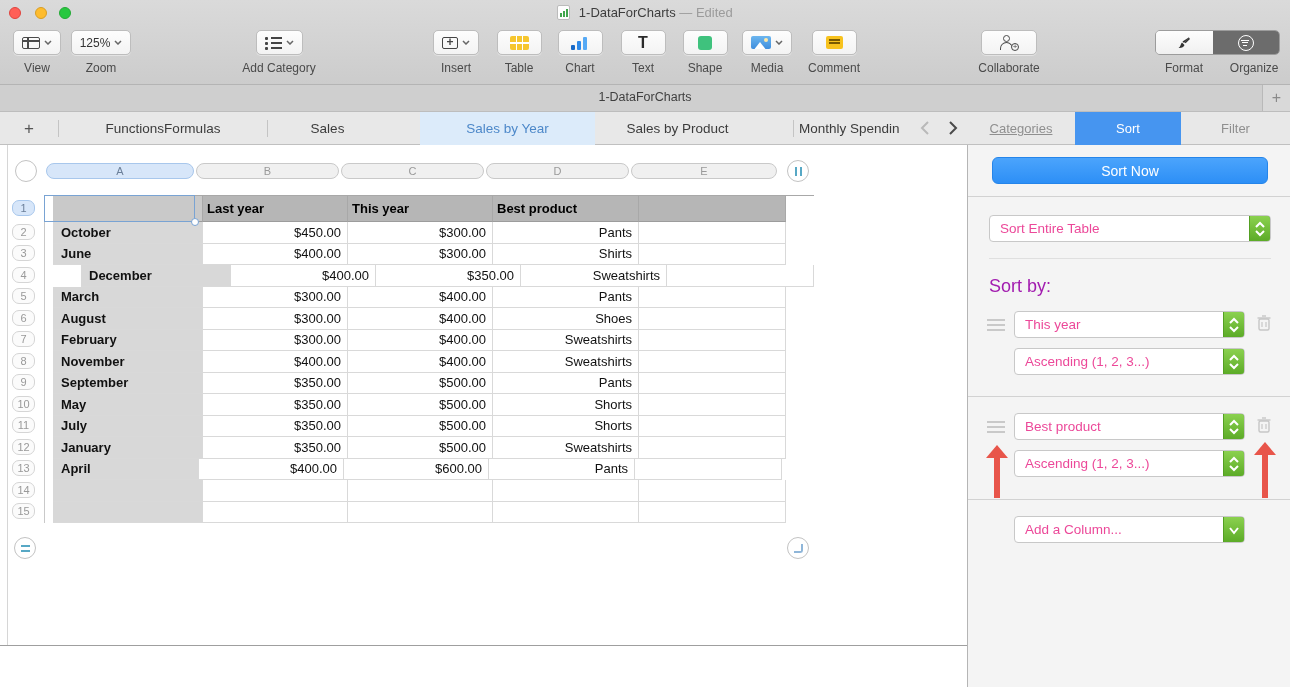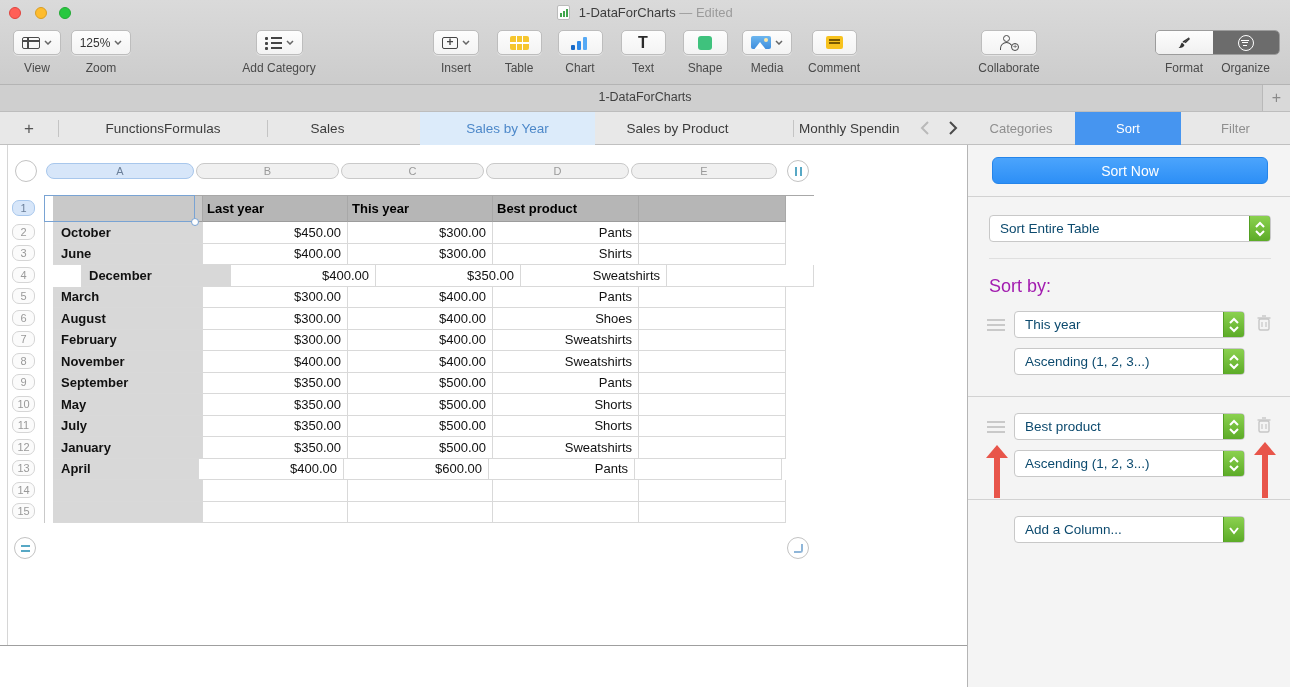--- a/index.html
+++ b/index.html
@@ -109,21 +109,21 @@
 
   
   .panel{position:absolute;left:967px;top:145px;width:323px;height:542px;background:#f4f4f4;border-left:1px solid #b5b5b5;}
   .btn-sortnow{position:absolute;left:24px;top:12px;width:276px;height:27px;border-radius:6px;
     background:linear-gradient(#4ba4fc,#2d8ff6);border:1px solid #2585ea;color:#fff;font-size:14px;
     display:flex;align-items:center;justify-content:center;}
   .pdiv{position:absolute;left:0;width:323px;height:1px;background:#d2d2d2;}
   .pdiv.inset{left:21px;width:282px;background:#dfdfdf;}
   .plabel{position:absolute;font-size:18px;color:#a21caf;}
   .dd{position:absolute;height:27px;background:#fff;border:1px solid #c8c8c8;border-radius:4px;
-    display:flex;align-items:center;font-size:13.5px;color:#0c4a6e;padding-left:10px;overflow:hidden;}
+    display:flex;align-items:center;font-size:13.5px;color:#ec4899;padding-left:10px;overflow:hidden;}
   .dd .stepper{position:absolute;right:-1px;top:-1px;bottom:-1px;width:22px;border-radius:0 4px 4px 0;
     background:linear-gradient(#8bd14f,#5cab27);border:1px solid #54a022;display:flex;align-items:center;justify-content:center;}
   .drag{position:absolute;width:18px;height:12px;border-top:2px solid #c9c9c9;}
   .drag::before,.drag::after{content:"";position:absolute;left:0;width:18px;height:2px;background:#c9c9c9;}
   .drag::before{top:3px;} .drag::after{top:8px;}
   .trash{position:absolute;width:16px;height:18px;}
   .arrow{position:absolute;width:26px;}
   .arrow .shaft{position:absolute;left:10px;top:11px;bottom:0;width:6px;background:#e8554a;}
   .arrow .head{position:absolute;left:2px;top:0;border-left:11px solid transparent;border-right:11px solid transparent;border-bottom:13px solid #e8554a;}
 </style>
@@ -259,21 +259,21 @@
         <div class="half dark">
           <span class="ic-organize">
             <i style="top:4px;width:8px;left:2.5px;"></i>
               <i style="top:6.5px;width:6px;left:3.5px;"></i>
               <i style="top:9px;width:4px;left:4.5px;"></i>
           </span>
         </div>
       </div>
       <div class="seg-lbls">
         <span style="width:57px;text-align:center;">Format</span>
-        <span style="width:66px;text-align:center;">Organize</span>
+        <span style="width:66px;text-align:right;">Organize</span>
       </div>
     </div>
   </div>
 
   <div class="subtitle">
     <div class="txt">1-DataForCharts</div>
     <div class="plusbox">+</div>
   </div>
 
   <div class="tabbar">
@@ -289,21 +289,21 @@
     <div class="tab-chev" style="left:915px;">
       <svg width="10" height="14">
           <polyline points="8,1 2,7 8,13" stroke="#b9b9b9" fill="none" stroke-width="2"></polyline>
         </svg>
     </div>
     <div class="tab-chev" style="left:943px;">
       <svg width="10" height="14">
           <polyline points="2,1 8,7 2,13" stroke="#4a4a4a" fill="none" stroke-width="2"></polyline>
         </svg>
     </div>
-    <div class="panel-tab" style="left:967px;width:108px;">Categories</div>
+    <div class="panel-tab" style="left:967px;width:108px;text-decoration:underline;">Categories</div>
     <div class="panel-tab sel" style="left:1075px;width:106px;">Sort</div>
     <div class="panel-tab" style="left:1181px;width:109px;">Filter</div>
   </div>
 
   <div class="main">
     <div class="sheet-vline"></div>
     <div class="sheet-hline"></div>
 
     <div class="circle" style="left:15px;top:15px;"></div>
     <div class="circle" style="left:787px;top:15px;">

